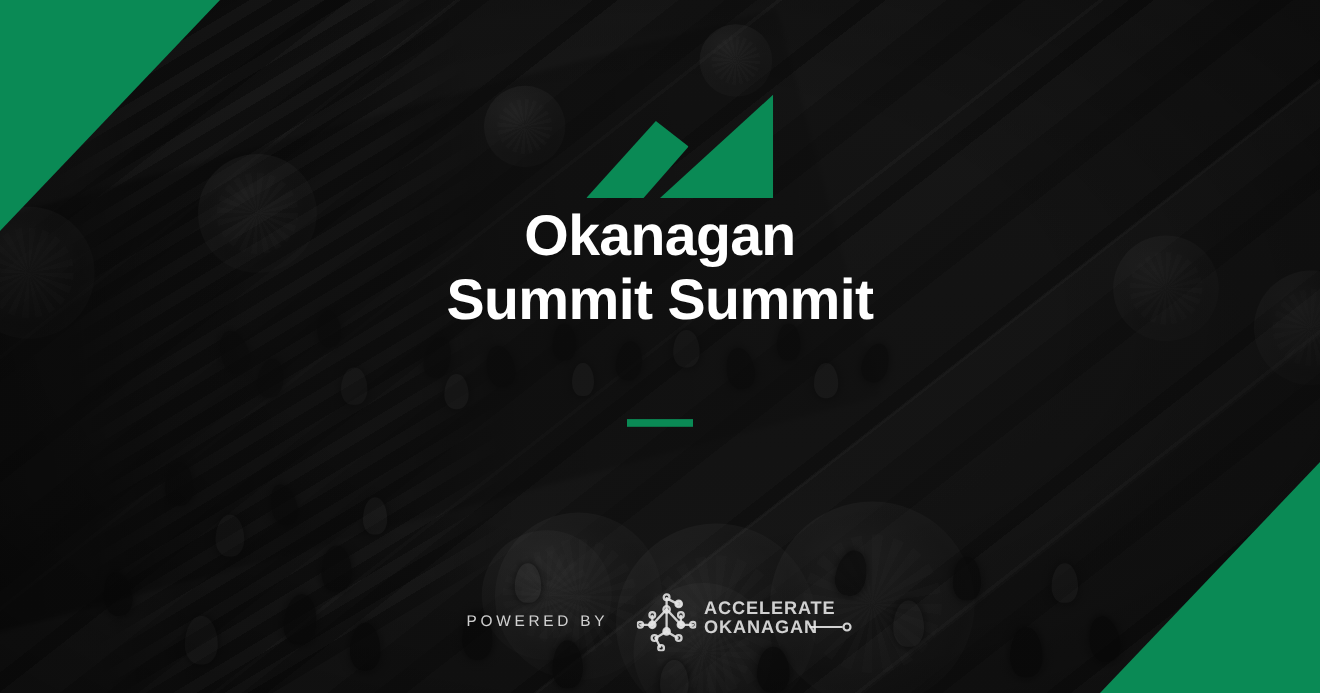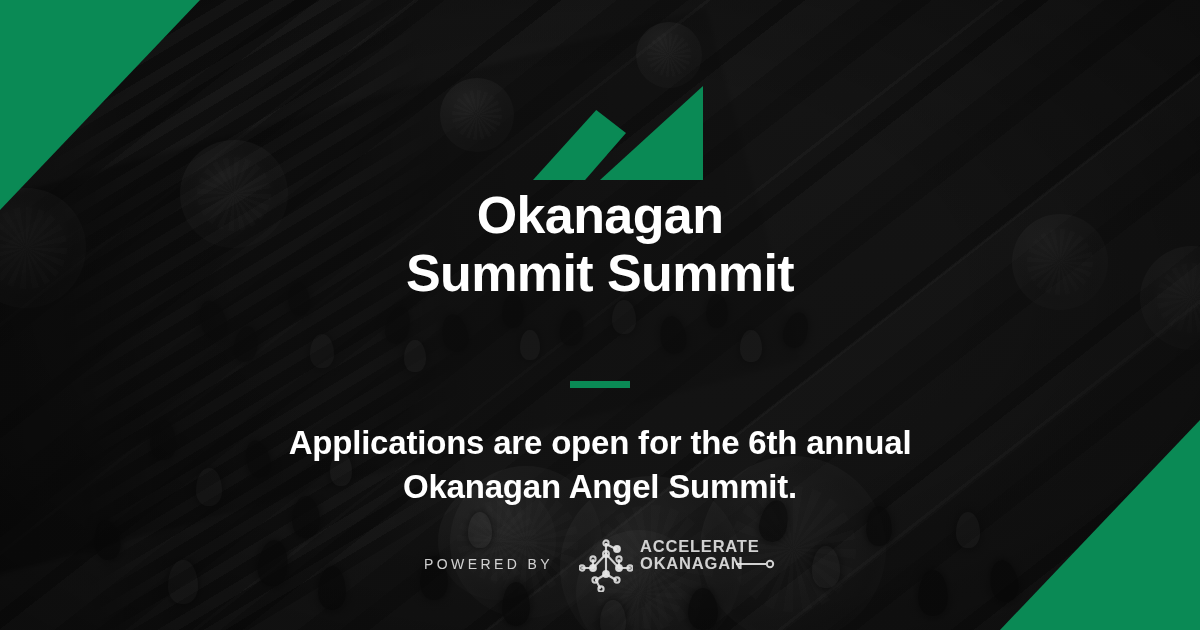--- a/index.html
+++ b/index.html
@@ -233,21 +233,21 @@
     z-index: 7;
   }
   .powered {
     color: rgba(255,255,255,0.80);
     font-size: 14px;
     font-weight: 400;
     letter-spacing: 3.4px;
   }
   .ao-logo {
     display: flex;
-    align-items: flex-start;
+    align-items: center;
     gap: 7px;
   }
   .ao-mark { display:block; }
   .ao-word { display:block; }
 </style>
 </head>
 <body>
 
 <div id="poster" style="--brand: #0a8a55;">
 
@@ -318,24 +318,20 @@
   </div>
 
   <div class="content">
     <h1 class="title">
       <span class="line">Okanagan</span>
       <span class="line">Summit Summit</span>
     </h1>
 
     <div class="divider"></div>
 
-    <p class="subtitle">
-      <span class="line">Applications are open for the 6th annual</span>
-      <span class="line">Okanagan Angel Summit.</span>
-    </p>
   </div>
 
   <div class="footer">
     <span class="powered">POWERED BY</span>
 
     <span class="ao-logo">
 
       <svg class="ao-mark" width="54" height="56" viewBox="0 0 54 56" fill="none" stroke="rgba(230,230,230,0.88)" stroke-width="2.1" stroke-linecap="round" stroke-linejoin="round">
 
         <path d="M3 32 L14 32 L27 18 L40 32 L51 32"></path>

